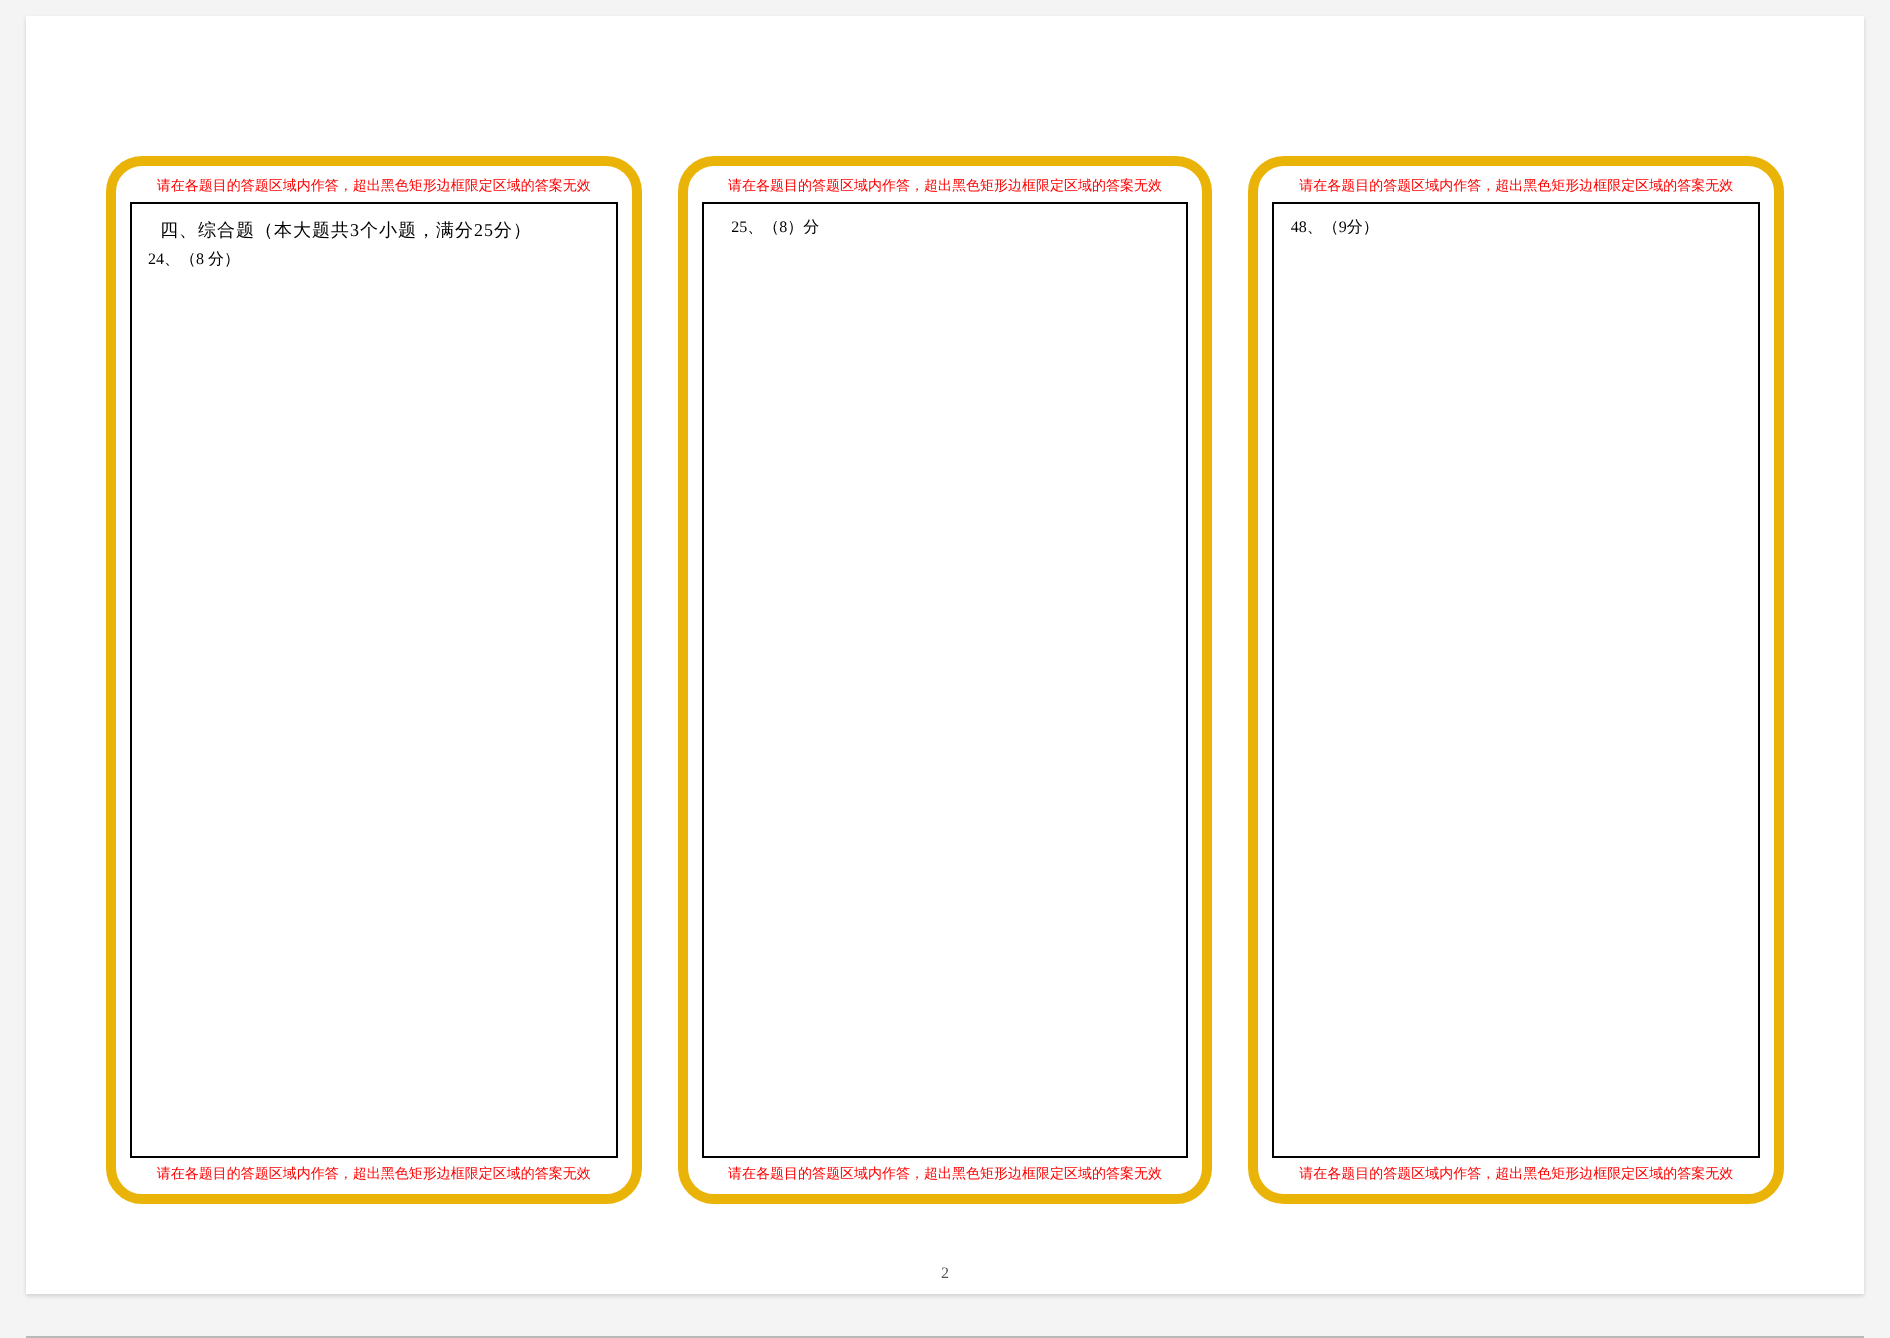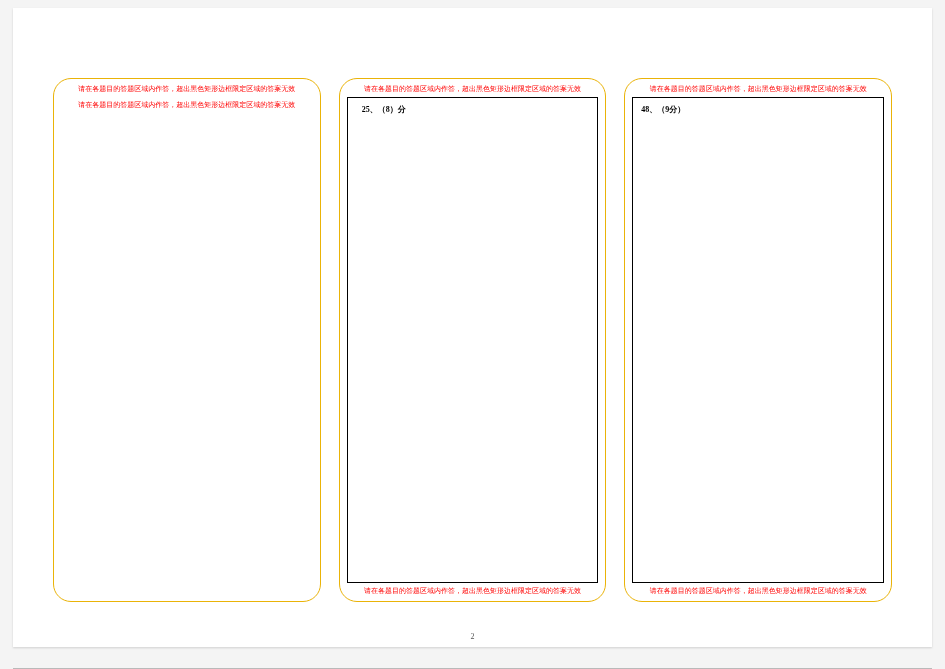--- a/index.html
+++ b/index.html
@@ -15,21 +15,21 @@
     }
     .panels {
       display: flex;
       justify-content: space-between;
       gap: 18px;
     }
     .panel {
       position: relative;
       flex: 1 1 0;
       height: 524px;
-      border: 1px solid #eab308;
+      border: 5px solid #eab308;
       border-radius: 18px;
       padding: 5px 7px 5px 7px;
       display: flex;
       flex-direction: column;
     }
     .warning {
       color: #ff0000;
       font-size: 7px;
       line-height: 10px;
       text-align: center;
@@ -51,21 +51,20 @@
     }
     .section-title {
       font-size: 9px;
       line-height: 14px;
       margin: 0 0 2px 6px;
       letter-spacing: 0.5px;
     }
     .q-label {
       font-size: 8px;
       line-height: 12px;
-      font-weight: bold;
     }
     .page-number {
       position: absolute;
       left: 0; right: 0;
       bottom: 6px;
       text-align: center;
       font-size: 8px;
       color: #555;
       font-family: serif;
     }
@@ -77,20 +76,24 @@
     }
   </style>
 </head>
 <body>
 
 <div class="page">
   <div class="panels">
 
     <div class="panel">
       <div class="warning top">请在各题目的答题区域内作答，超出黑色矩形边框限定区域的答案无效</div>
+      <div class="inner">
+        <div class="section-title">四、综合题（本大题共3个小题，满分25分）</div>
+        <div class="q-label">24、（8 分）</div>
+      </div>
       <div class="warning bottom">请在各题目的答题区域内作答，超出黑色矩形边框限定区域的答案无效</div>
     </div>
 
     <div class="panel">
       <div class="warning top">请在各题目的答题区域内作答，超出黑色矩形边框限定区域的答案无效</div>
       <div class="inner">
         <div class="q-label" style="margin-left:6px;">25、（8）分</div>
       </div>
       <div class="warning bottom">请在各题目的答题区域内作答，超出黑色矩形边框限定区域的答案无效</div>
     </div>

